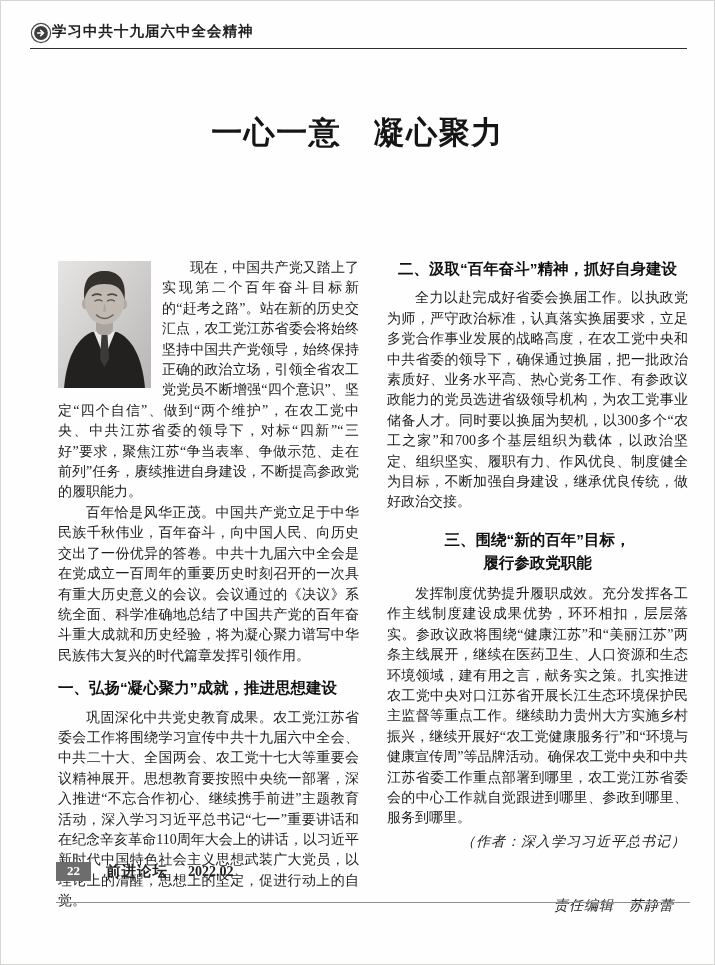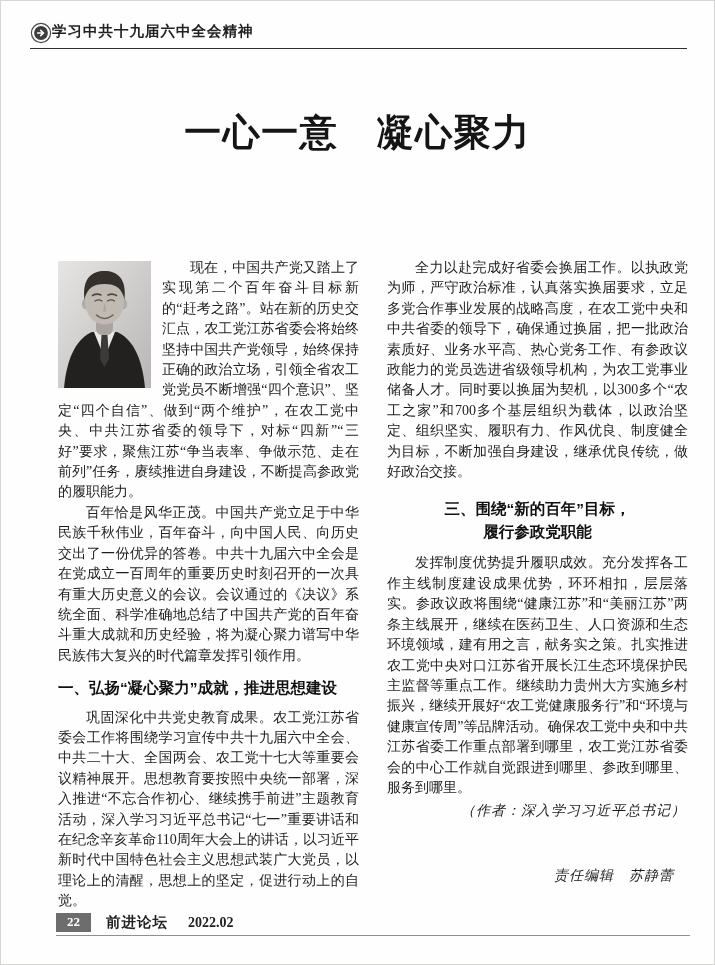--- a/index.html
+++ b/index.html
@@ -28,21 +28,21 @@
     border-top:1.6px solid #2f2f2f;
   }
 
   
   .title-block {
     position:absolute; top:111px; left:0; width:100%;
     text-align:center;
     font-family:"Liberation Sans", sans-serif;
     font-weight:bold; color:#151515;
   }
-  .title-line { font-size:37px; line-height:42px; letter-spacing:1.5px; }
+  .title-line { font-size:31px; line-height:42px; letter-spacing:1.5px; }
   .byline {
     position:absolute; top:208px; left:0; width:100%;
     text-align:center;
     font-family:"Liberation Sans", sans-serif;
     font-weight:bold; font-size:14px; letter-spacing:2px; color:#111;
   }
 
   
   .columns {
     position:absolute; top:257px; left:57px; width:630px;
@@ -66,23 +66,23 @@
     text-align:right; font-style:italic; margin-top:3px !important;
     text-indent:0 !important; letter-spacing:1px; padding-right:2px;
   }
   .editor-credit {
     text-align:right; font-style:italic; margin-top:44px !important;
     text-indent:0 !important; letter-spacing:1px; padding-right:14px;
   }
 
   
   .page-footer {
-    position:absolute; left:55px; top:912px; width:634px;
+    position:absolute; left:55px; top:861px; width:634px;
     display:flex; align-items:center; gap:15px;
-    border-bottom:1.5px solid #8f8f8f; padding-bottom:3px;
+    border-bottom:1.5px solid #8f8f8f; padding-bottom:21px;
   }
   .pagenum-box {
     background:#6d6d6d; color:#ffffff;
     font-weight:bold; font-size:13px; line-height:16px;
     padding:1px 11px 2px;
   }
   .journal-name {
     font-family:"Liberation Sans", sans-serif;
     font-weight:bold; font-size:14.5px; color:#222; letter-spacing:1px;
   }
@@ -137,20 +137,21 @@
           <path d="M38.5 54 q8 7 16.5 0" stroke="#6e645c" stroke-width="1.6" fill="none" stroke-linecap="round"></path>
         </svg>
       </span>
       <p>现在，中国共产党又踏上了实现第二个百年奋斗目标新的“赶考之路”。站在新的历史交汇点，农工党江苏省委会将始终坚持中国共产党领导，始终保持正确的政治立场，引领全省农工党党员不断增强“四个意识”、坚定“四个自信”、做到“两个维护”，在农工党中央、中共江苏省委的领导下，对标“四新”“三好”要求，聚焦江苏“争当表率、争做示范、走在前列”任务，赓续推进自身建设，不断提高参政党的履职能力。</p>
       <p>百年恰是风华正茂。中国共产党立足于中华民族千秋伟业，百年奋斗，向中国人民、向历史交出了一份优异的答卷。中共十九届六中全会是在党成立一百周年的重要历史时刻召开的一次具有重大历史意义的会议。会议通过的《决议》系统全面、科学准确地总结了中国共产党的百年奋斗重大成就和历史经验，将为凝心聚力谱写中华民族伟大复兴的时代篇章发挥引领作用。</p>
       <h2 class="section">一、弘扬“凝心聚力”成就，推进思想建设</h2>
       <p>巩固深化中共党史教育成果。农工党江苏省委会工作将围绕学习宣传中共十九届六中全会、中共二十大、全国两会、农工党十七大等重要会议精神展开。思想教育要按照中央统一部署，深入推进“不忘合作初心、继续携手前进”主题教育活动，深入学习习近平总书记“七一”重要讲话和在纪念辛亥革命110周年大会上的讲话，以习近平新时代中国特色社会主义思想武装广大党员，以理论上的清醒，思想上的坚定，促进行动上的自觉。</p>
     </div>
 
     <div class="col">
+      <h2 class="section centered">二、汲取“百年奋斗”精神，抓好自身建设</h2>
       <p>全力以赴完成好省委会换届工作。以执政党为师，严守政治标准，认真落实换届要求，立足多党合作事业发展的战略高度，在农工党中央和中共省委的领导下，确保通过换届，把一批政治素质好、业务水平高、热心党务工作、有参政议政能力的党员选进省级领导机构，为农工党事业储备人才。同时要以换届为契机，以300多个“农工之家”和700多个基层组织为载体，以政治坚定、组织坚实、履职有力、作风优良、制度健全为目标，不断加强自身建设，继承优良传统，做好政治交接。</p>
       <h2 class="section two-line">
         <span>三、围绕“新的百年”目标，</span><br>
         <span>履行参政党职能</span>
       </h2>
       <p>发挥制度优势提升履职成效。充分发挥各工作主线制度建设成果优势，环环相扣，层层落实。参政议政将围绕“健康江苏”和“美丽江苏”两条主线展开，继续在医药卫生、人口资源和生态环境领域，建有用之言，献务实之策。扎实推进农工党中央对口江苏省开展长江生态环境保护民主监督等重点工作。继续助力贵州大方实施乡村振兴，继续开展好“农工党健康服务行”和“环境与健康宣传周”等品牌活动。确保农工党中央和中共江苏省委工作重点部署到哪里，农工党江苏省委会的中心工作就自觉跟进到哪里、参政到哪里、服务到哪里。</p>
       <p class="author-note">（作者：深入学习习近平总书记）</p>
       <p class="editor-credit">责任编辑　苏静蕾</p>
     </div>
 

